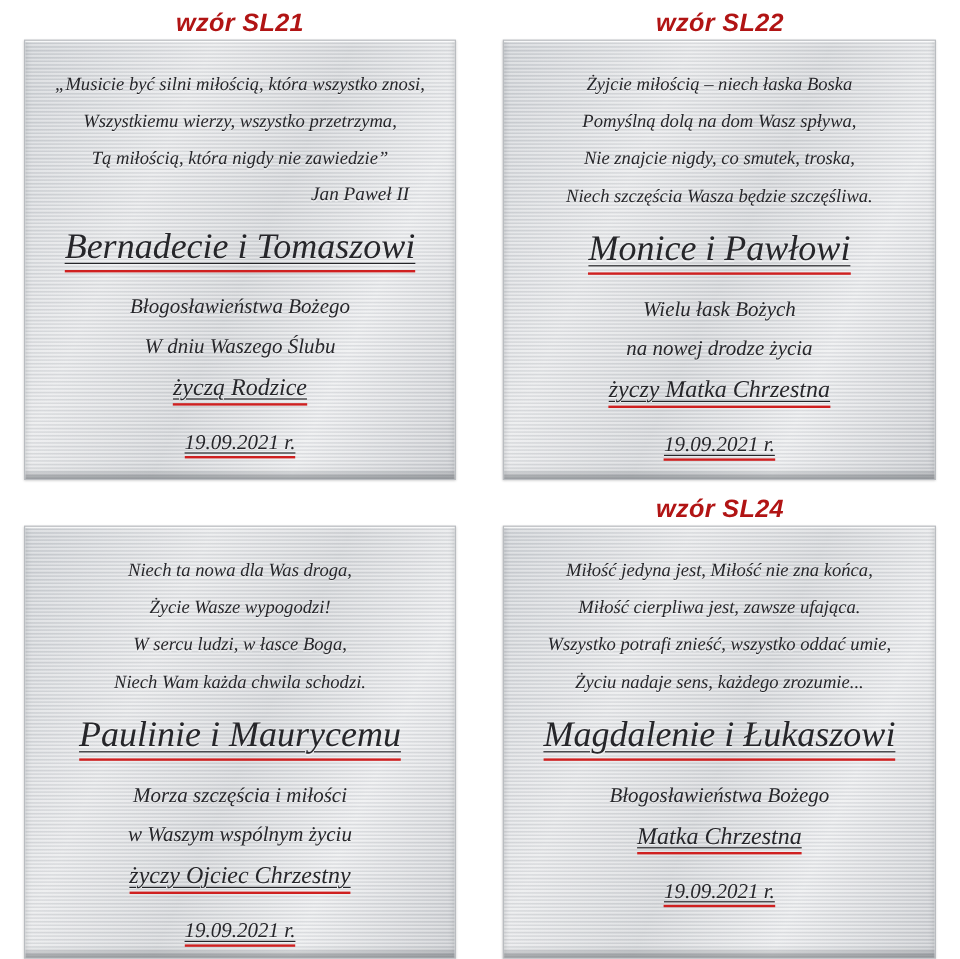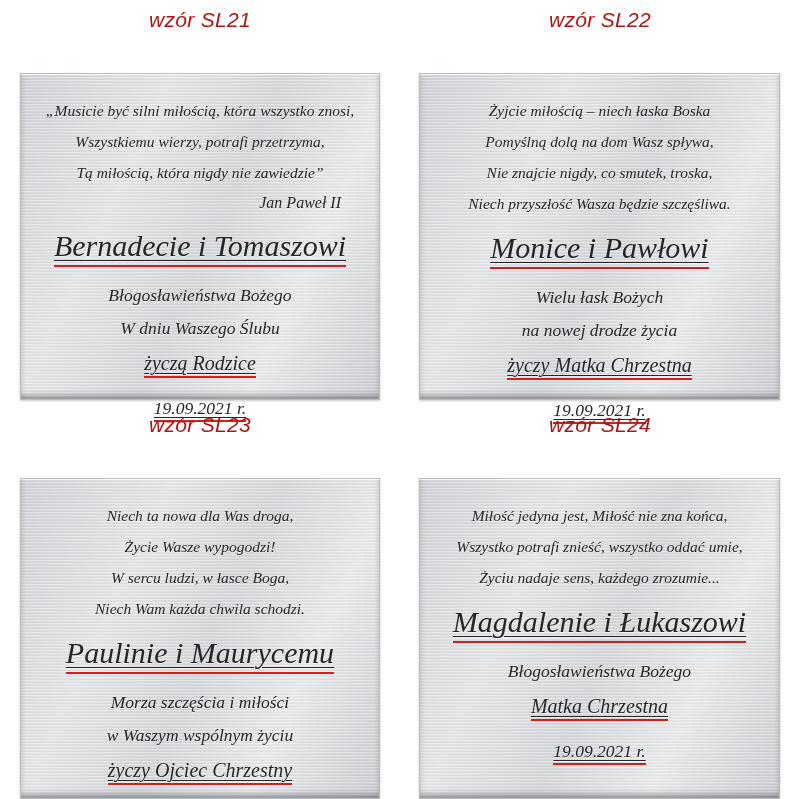--- a/index.html
+++ b/index.html
@@ -12,21 +12,21 @@
     width: 800px; height: 799px;
     display: grid;
     grid-template-columns: 400px 400px;
     grid-template-rows: 400px 399px;
   }
   .panel { position: relative; }
 
   .panel-title {
     text-align: center;
     font-family: "Liberation Sans", sans-serif;
-    font-weight: normal;
+    font-weight: bold;
     font-style: italic;
     font-size: 21px;
     color: #b11414;
     margin-top: 8px;
     letter-spacing: 0.3px;
   }
   .row2 .panel-title { margin-top: 13px; }
 
   .plaque {
     position: absolute;
@@ -36,21 +36,20 @@
     background:
       repeating-linear-gradient(180deg,
         rgba(255,255,255,0.30) 0px, rgba(255,255,255,0.30) 1px,
         rgba(128,134,141,0.17) 2px, rgba(214,216,219,0.06) 3px),
       linear-gradient(115deg,
         #cfd2d6 0%, #e7e8ea 30%, #d5d7da 52%, #ebecee 74%, #caccd0 100%);
     box-shadow:
       inset 0 1px 1px rgba(255,255,255,0.85),
       inset 0 -5px 6px -2px rgba(55,60,66,0.55),
       0 1px 2px rgba(0,0,0,0.22);
-    margin-top: 40px;
   }
   .panel-right .plaque { left: 19px; right: 20px; padding-left: 40px; }
   .row2 .plaque { top: 38px; }
 
   .content {
     position: absolute; inset: 0;
     display: flex; flex-direction: column; align-items: center;
     padding-top: 21px; box-sizing: border-box;
     color: #26262a;
     font-style: italic;
@@ -76,71 +75,71 @@
 </head>
 <body>
 
 <div class="grid">
 
   <div class="panel">
     <div class="panel-title">wzór SL21</div>
     <div class="plaque">
       <div class="content">
         <div class="quote-line">„Musicie być silni miłością, która wszystko znosi,</div>
-        <div class="quote-line">Wszystkiemu wierzy, potrafi przetrzyma,</div>
+        <div class="quote-line">Wszystkiemu wierzy, wszystko przetrzyma,</div>
         <div class="quote-line">Tą miłością, która nigdy nie zawiedzie”</div>
         <div class="attribution">Jan Paweł II</div>
         <div class="names"><span class="u">Bernadecie i Tomaszowi</span></div>
         <div class="wish-line wish-first">Błogosławieństwa Bożego</div>
         <div class="wish-line">W dniu Waszego Ślubu</div>
         <div class="signature"><span class="u">życzą Rodzice</span></div>
         <div class="date"><span class="u">19.09.2021 r.</span></div>
       </div>
     </div>
   </div>
 
   <div class="panel panel-right">
     <div class="panel-title">wzór SL22</div>
     <div class="plaque">
       <div class="content">
         <div class="quote-line">Żyjcie miłością – niech łaska Boska</div>
         <div class="quote-line">Pomyślną dolą na dom Wasz spływa,</div>
         <div class="quote-line">Nie znajcie nigdy, co smutek, troska,</div>
-        <div class="quote-line">Niech przyszłość Wasza będzie szczęśliwa.</div>
+        <div class="quote-line">Niech szczęścia Wasza będzie szczęśliwa.</div>
         <div class="names"><span class="u">Monice i Pawłowi</span></div>
         <div class="wish-line wish-first">Wielu łask Bożych</div>
         <div class="wish-line">na nowej drodze życia</div>
         <div class="signature"><span class="u">życzy Matka Chrzestna</span></div>
         <div class="date"><span class="u">19.09.2021 r.</span></div>
       </div>
     </div>
   </div>
 
   <div class="panel row2">
-    <div class="panel-title">wzór SL23</div>
     <div class="plaque">
       <div class="content">
         <div class="quote-line">Niech ta nowa dla Was droga,</div>
         <div class="quote-line">Życie Wasze wypogodzi!</div>
         <div class="quote-line">W sercu ludzi, w łasce Boga,</div>
         <div class="quote-line">Niech Wam każda chwila schodzi.</div>
         <div class="names"><span class="u">Paulinie i Maurycemu</span></div>
         <div class="wish-line wish-first">Morza szczęścia i miłości</div>
         <div class="wish-line">w Waszym wspólnym życiu</div>
         <div class="signature"><span class="u">życzy Ojciec Chrzestny</span></div>
         <div class="date"><span class="u">19.09.2021 r.</span></div>
       </div>
     </div>
   </div>
 
   <div class="panel panel-right row2">
     <div class="panel-title">wzór SL24</div>
     <div class="plaque">
       <div class="content">
         <div class="quote-line">Miłość jedyna jest, Miłość nie zna końca,</div>
+        <div class="quote-line">Miłość cierpliwa jest, zawsze ufająca.</div>
         <div class="quote-line">Wszystko potrafi znieść, wszystko oddać umie,</div>
         <div class="quote-line">Życiu nadaje sens, każdego zrozumie...</div>
         <div class="names"><span class="u">Magdalenie i Łukaszowi</span></div>
         <div class="wish-line wish-first">Błogosławieństwa Bożego</div>
         <div class="signature"><span class="u">Matka Chrzestna</span></div>
         <div class="date"><span class="u">19.09.2021 r.</span></div>
       </div>
     </div>
   </div>
 

